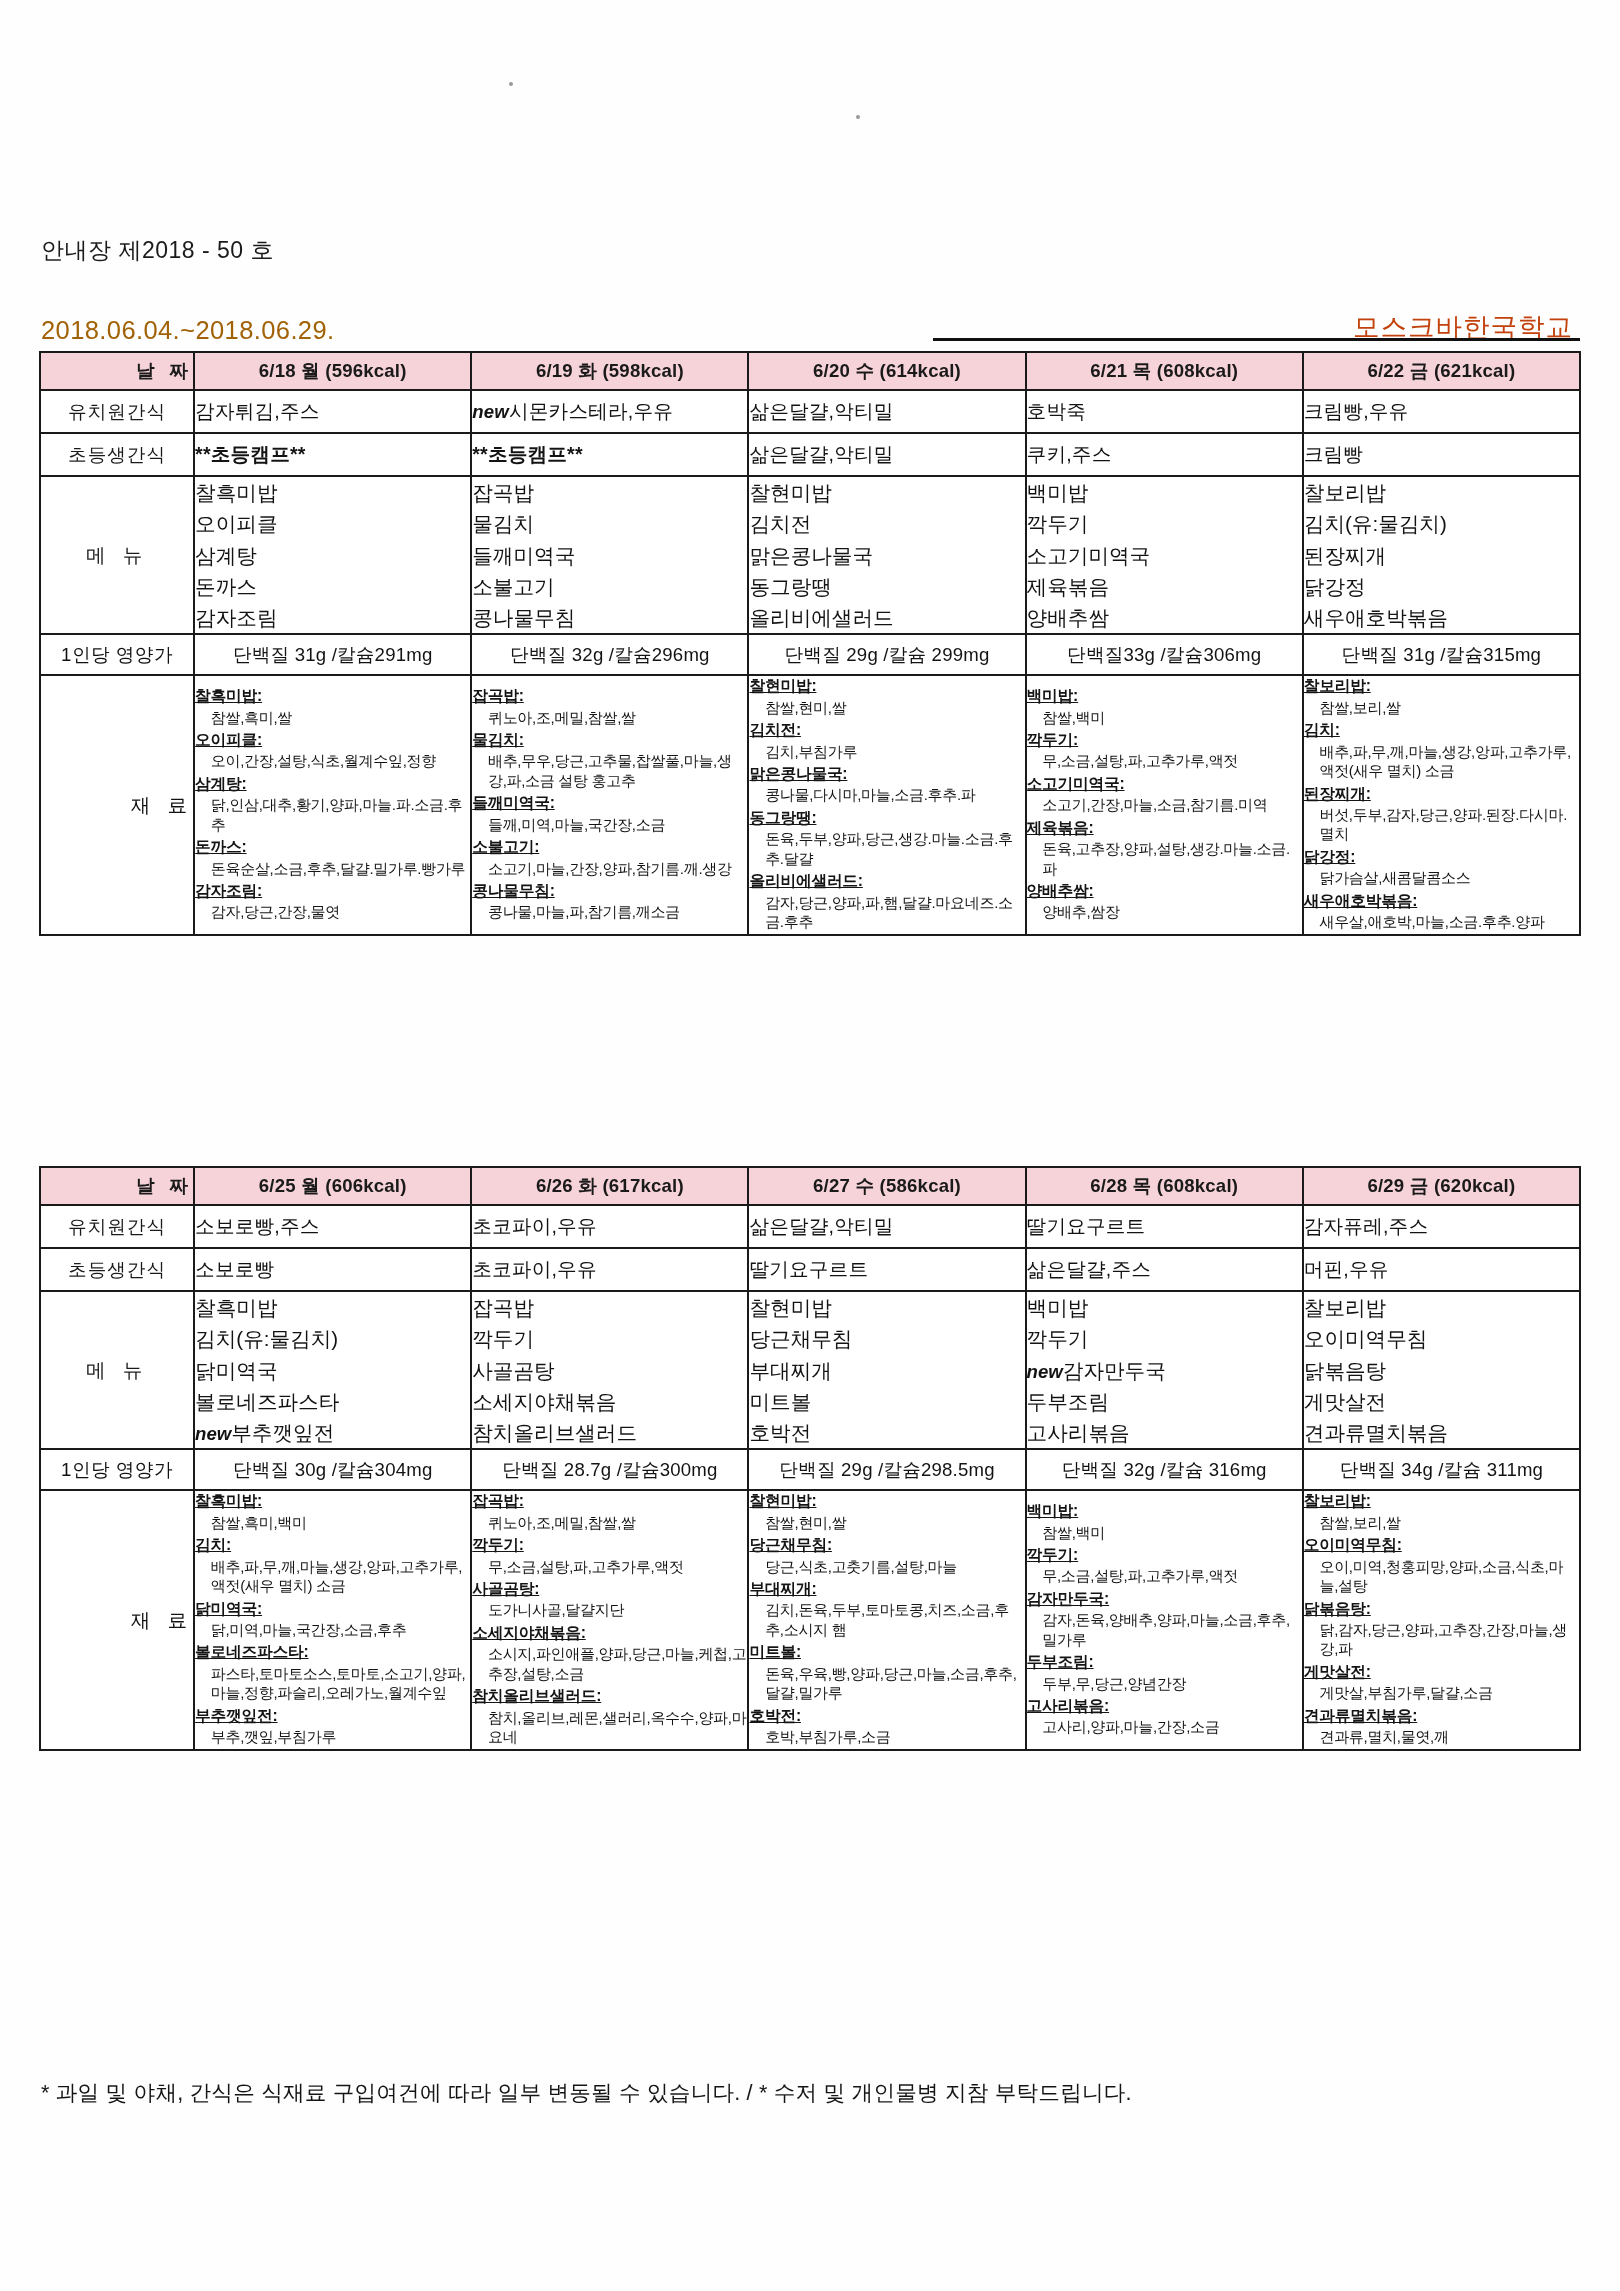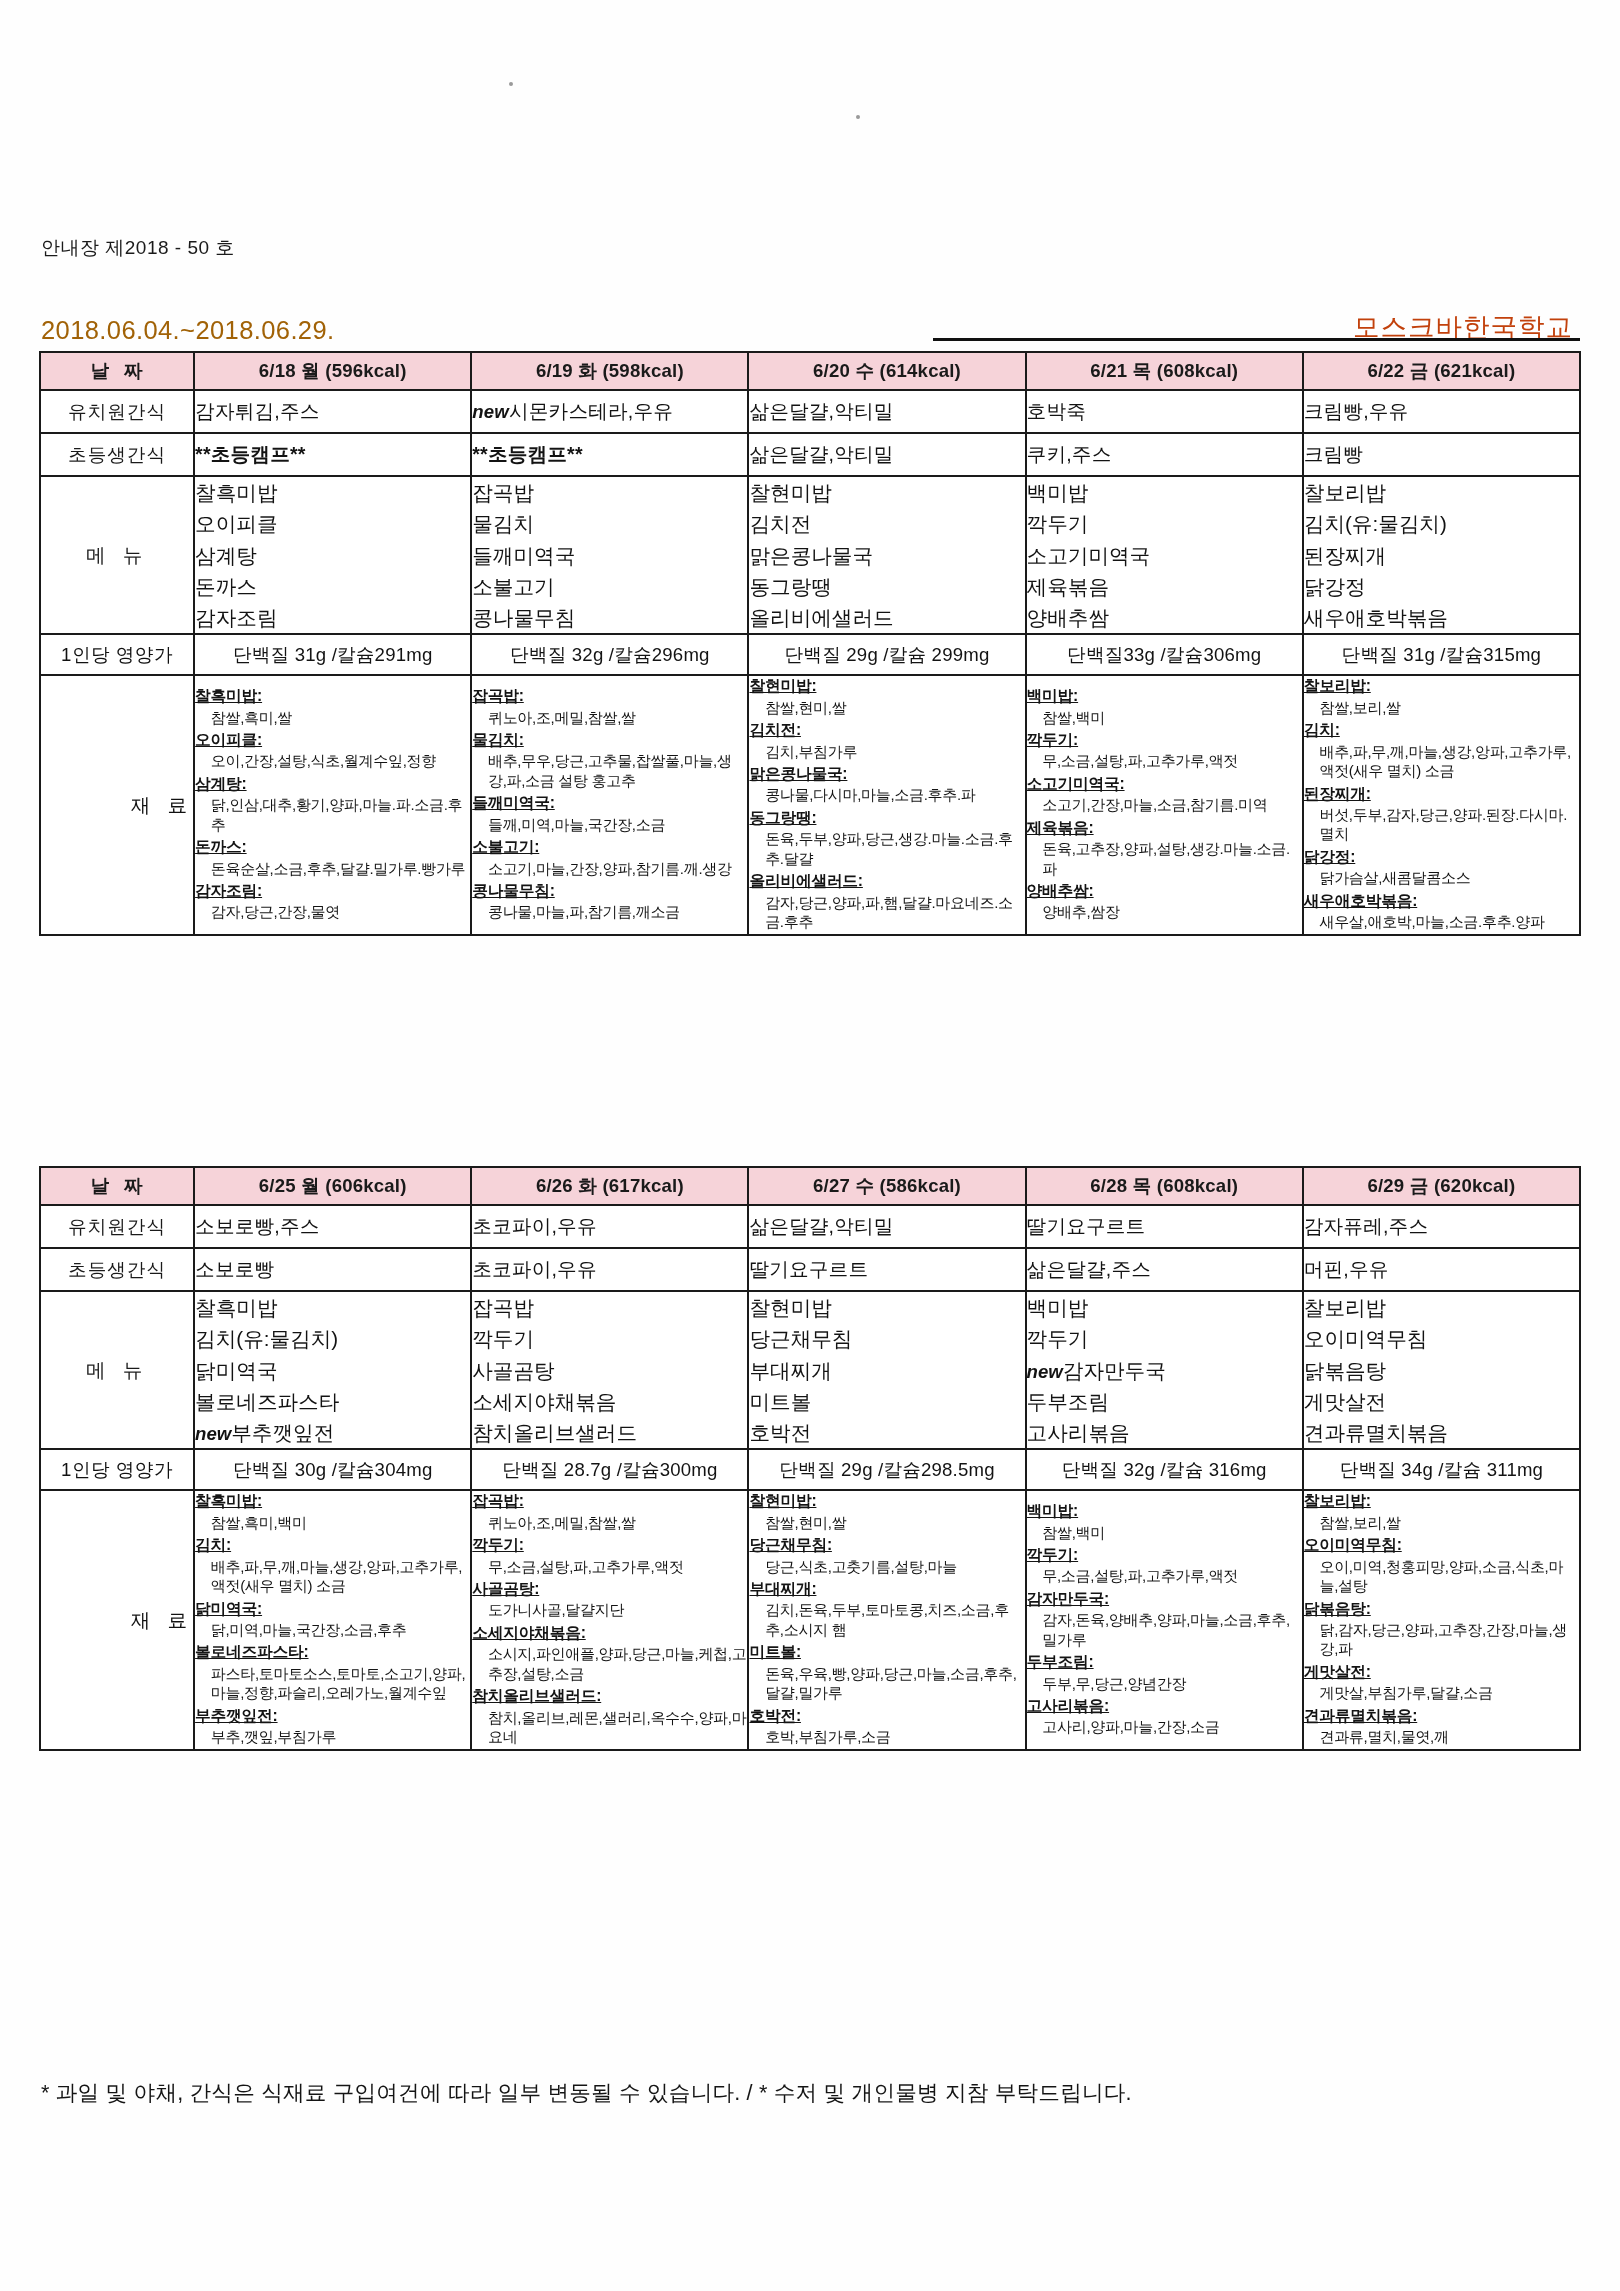--- a/index.html
+++ b/index.html
@@ -27,21 +27,21 @@
     background: #9a9a9a;
     border-radius: 50%;
   }
   .speck.a { left: 509px; top: 82px; }
   .speck.b { left: 856px; top: 115px; }
 
   .doc-no {
     position: absolute;
     left: 41px;
     top: 235px;
-    font-size: 19px;
+    font-size: 23px;
     letter-spacing: 0.5px;
     color: #1a1a1a;
   }
 
   .title-row {
     position: absolute;
     left: 41px;
     top: 309px;
     width: 1538px;
     display: flex;
@@ -94,20 +94,21 @@
     text-align: center;
     font-size: 18.6px;
     font-weight: 700;
     height: 36px;
     letter-spacing: 0.2px;
     color: #1a1a1a;
   }
   .hdr-cell.lbl-cell {
     letter-spacing: 4.9px;
     padding-left: 3.9px;
+    text-align: right;
   }
 
   .row-label {
     text-align: center;
     font-size: 18.6px;
     height: 41px;
     color: #1a1a1a;
     letter-spacing: 1px;
   }
   .snack-cell {

